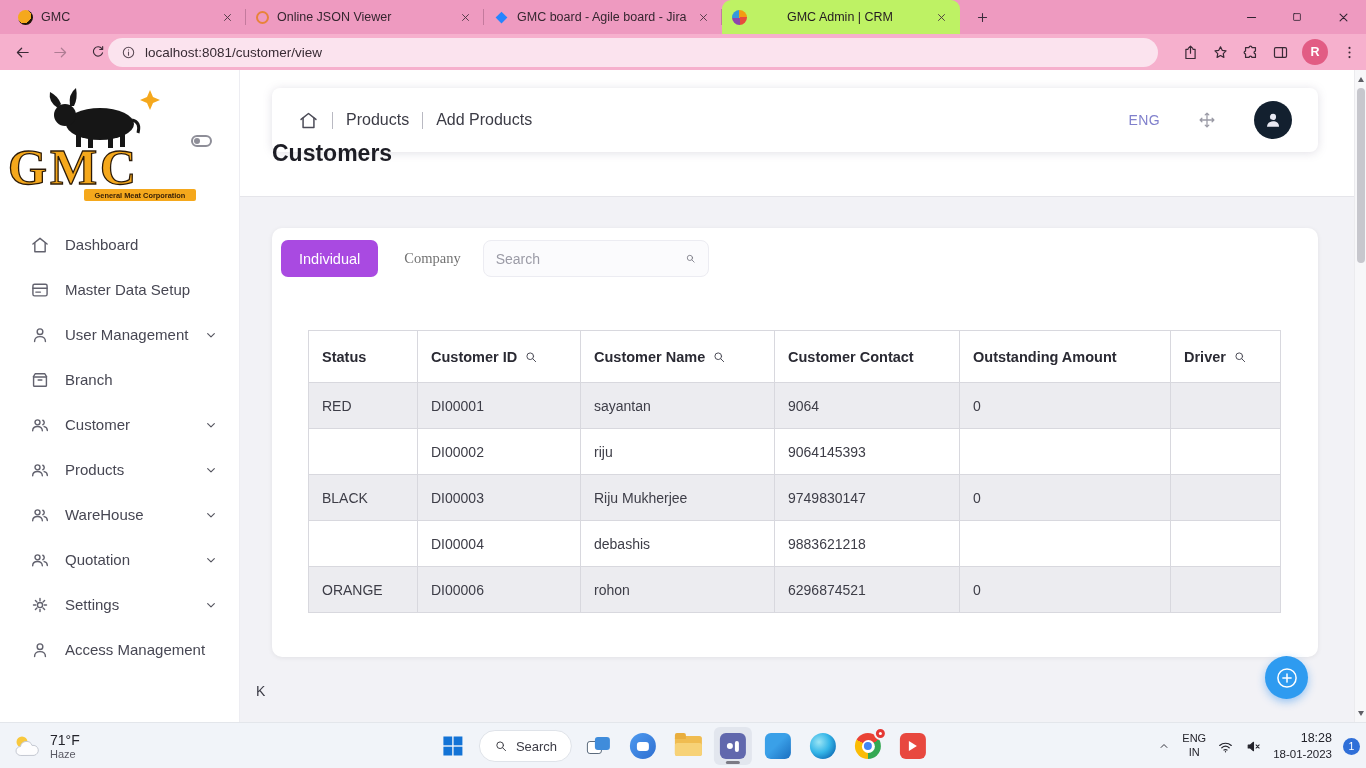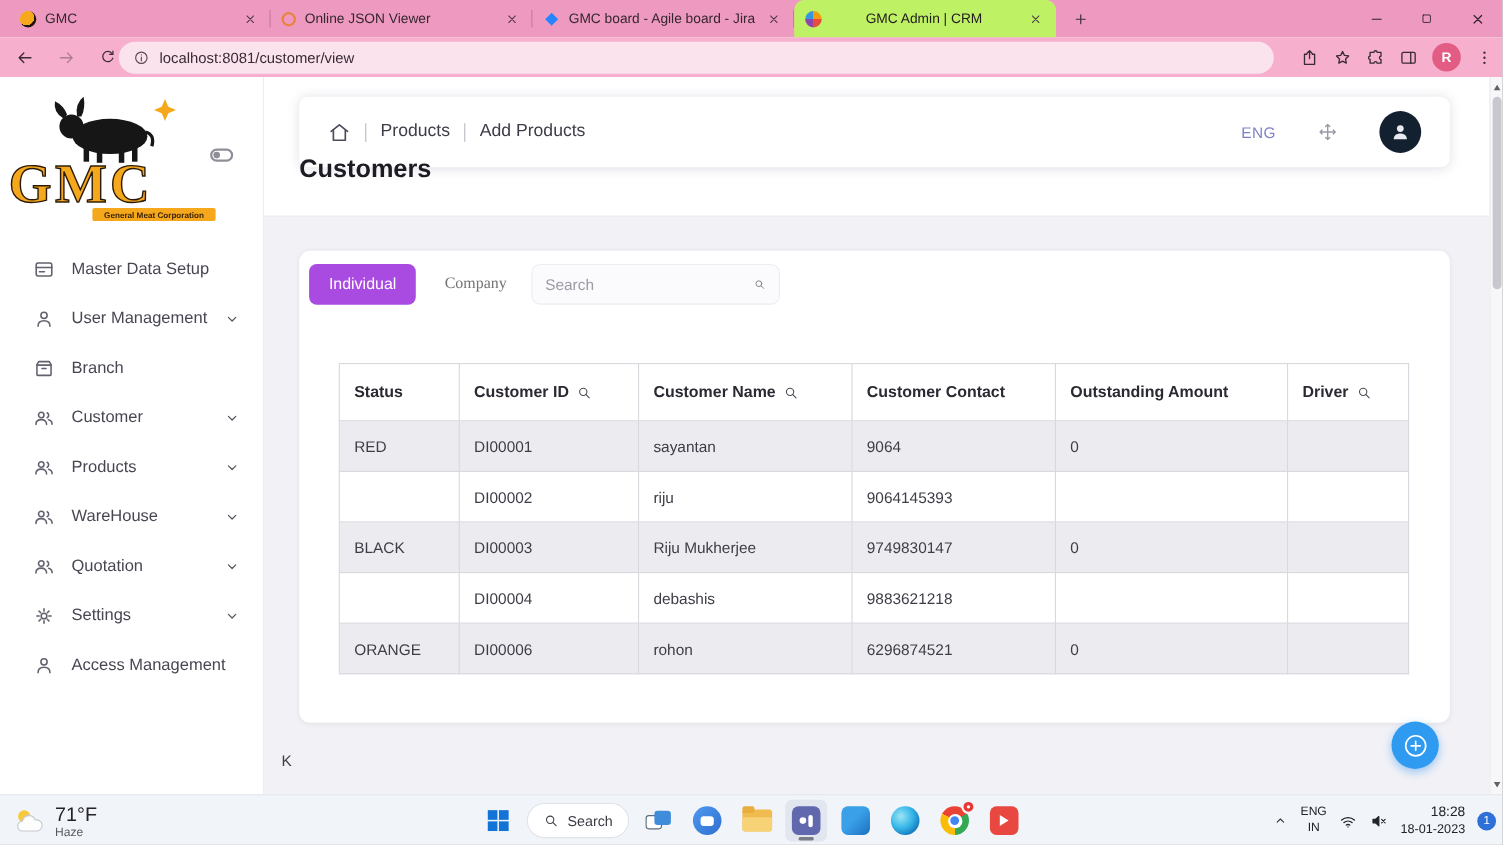--- a/index.html
+++ b/index.html
@@ -79,21 +79,21 @@
   
   .pg-scrollbar{position:absolute;right:0;top:70px;width:12px;height:652px;background:#f7f7f9;border-left:1px solid #ebebee;}
   .sb-arrow{position:absolute;left:0;width:12px;height:14px;display:flex;align-items:center;justify-content:center;}
   .tri-up{width:0;height:0;border-left:3.5px solid transparent;border-right:3.5px solid transparent;border-bottom:5px solid #5f5f66;}
   .tri-down{width:0;height:0;border-left:3.5px solid transparent;border-right:3.5px solid transparent;border-top:5px solid #5f5f66;}
   .sb-thumb{position:absolute;left:2px;top:18px;width:8px;height:175px;background:#c7c7cd;border-radius:4px;}
 
   
   .taskbar{position:absolute;left:0;top:722px;width:1366px;height:46px;background:#f1f4f9;border-top:1px solid #e3e6eb;}
   .weather{position:absolute;left:4px;top:0;height:46px;display:flex;align-items:center;gap:8px;padding:0 8px;cursor:pointer;}
-  .weather-temp{font-size:18px;color:#23232b;}
+  .weather-temp{font-size:14px;color:#23232b;}
   .weather-desc{font-size:11px;color:#5a5a64;}
   .tb-center{position:absolute;left:50%;top:0;height:46px;transform:translateX(-50%);display:flex;align-items:center;gap:7px;}
   .tb-btn{width:38px;height:38px;border-radius:6px;display:flex;align-items:center;justify-content:center;position:relative;cursor:pointer;}
   .tb-btn.active-app{background:#e2e6ee;}
   .tb-btn.active-app::after{content:"";position:absolute;bottom:1px;left:50%;transform:translateX(-50%);width:14px;height:3px;border-radius:2px;background:#7b7b85;}
   .tb-search{height:32px;border-radius:16px;background:#fff;border:1px solid #dfe3e9;display:flex;align-items:center;gap:8px;padding:0 14px;font-size:13px;color:#3c3c46;cursor:pointer;}
   .tv{position:relative;width:23px;height:19px;}
   .tv .b{position:absolute;left:0;top:4px;width:15px;height:13px;background:#fff;border:1.5px solid #5b6b7d;border-radius:3px;}
   .tv .f{position:absolute;right:0;top:0;width:15px;height:13px;background:#3f8cdb;border-radius:3px;}
   .chatball{width:26px;height:26px;border-radius:50%;background:linear-gradient(135deg,#4e9af0,#2f6fd0);display:flex;align-items:center;justify-content:center;}
@@ -368,20 +368,26 @@
       <path d="M124 38 q9 2 6 13" stroke="#161616" stroke-width="3" fill="none"></path>
       <text x="0" y="102" font-size="50" font-weight="bold" font-family="Liberation Serif, serif" fill="#f5a81c" stroke="#2b1a08" stroke-width="1.3" letter-spacing="3">GMC</text>
       <rect x="76" y="107" width="112" height="12" rx="2" fill="#f5a81c"></rect>
       <text x="132" y="116" text-anchor="middle" font-size="7.4" font-weight="bold" fill="#3a2208">General Meat Corporation</text>
     </svg>
     <div class="toggle">
         <span class="knob"></span>
       </div>
 
     <nav class="nav">
+      <div class="nav-item">
+        <svg class="ic mi">
+            <use href="#i-home"></use>
+          </svg>
+        <span class="nav-label">Dashboard</span>
+      </div>
       <div class="nav-item">
         <svg class="ic mi">
             <use href="#i-card"></use>
           </svg>
         <span class="nav-label">Master Data Setup</span>
       </div>
       <div class="nav-item">
         <svg class="ic mi">
             <use href="#i-person"></use>
           </svg>

